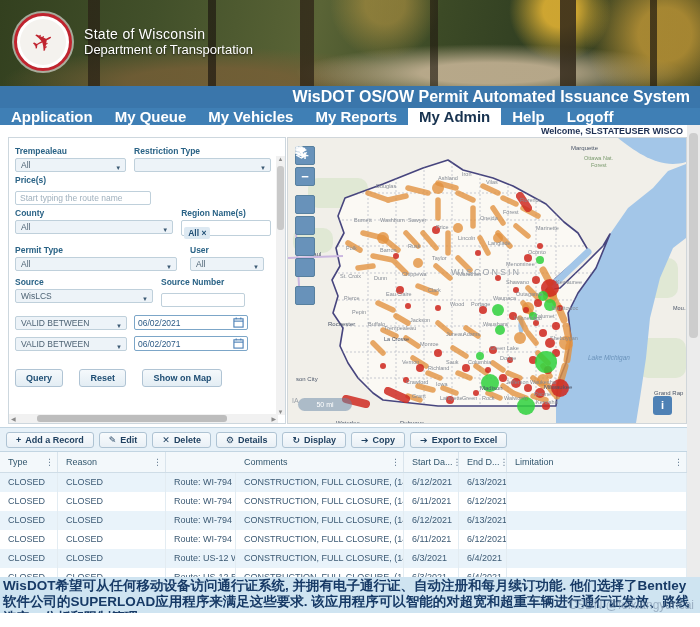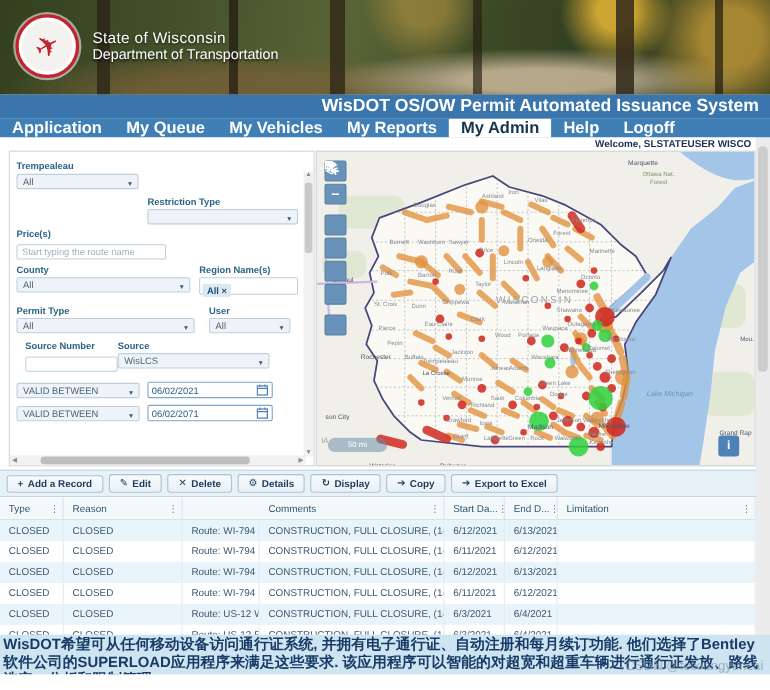--- a/index.html
+++ b/index.html
@@ -145,21 +145,21 @@
 
 <div class="panel">
   <div class="panel-body">
     <div class="row">
       <div style="width:112px;">
         <div class="f-label">Trempealeau</div>
         <div class="sel">
           <span>All</span><span class="caret">▼</span>
         </div>
       </div>
-      <div style="width:138px; margin-left:8px;margin-top:32px;">
+      <div style="width:138px; margin-left:8px;">
         <div class="f-label">Restriction Type</div>
         <div class="sel">
           <span></span><span class="caret">▼</span>
         </div>
       </div>
     </div>
     <div class="f-label">Price(s)</div>
     <input class="inp" style="width: 136px;" placeholder="Start typing the route name">
     <div class="row">
       <div style="width:162px;">
@@ -183,29 +183,29 @@
         </div>
       </div>
       <div style="width:74px; margin-left:13px;">
         <div class="f-label">User</div>
         <div class="sel">
           <span>All</span><span class="caret">▼</span>
         </div>
       </div>
     </div>
     <div class="row" style="margin-top:3px;">
-      <div style="width:84px; margin-left:8px;">
-        <div class="f-label">Source Number</div>
-        <input class="inp" value="" style="">
-      </div>
       <div style="width:138px;">
         <div class="f-label">Source</div>
         <div class="sel">
           <span>WisLCS</span><span class="caret">▼</span>
         </div>
+      </div>
+      <div style="width:84px; margin-left:8px;">
+        <div class="f-label">Source Number</div>
+        <input class="inp" value="" style="">
       </div>
     </div>
     <div class="row" style="margin-top:8px; align-items:center;">
       <div class="sel" style="width:112px;">
         <span>VALID BETWEEN</span><span class="caret">▼</span>
       </div>
       <div class="datebox">
         <span class="dval">06/02/2021</span>
         <svg width="11" height="11" viewBox="0 0 12 12">
           <rect x="1" y="2" width="10" height="9" fill="none" stroke="#4a7fb5" stroke-width="1.2"></rect>

